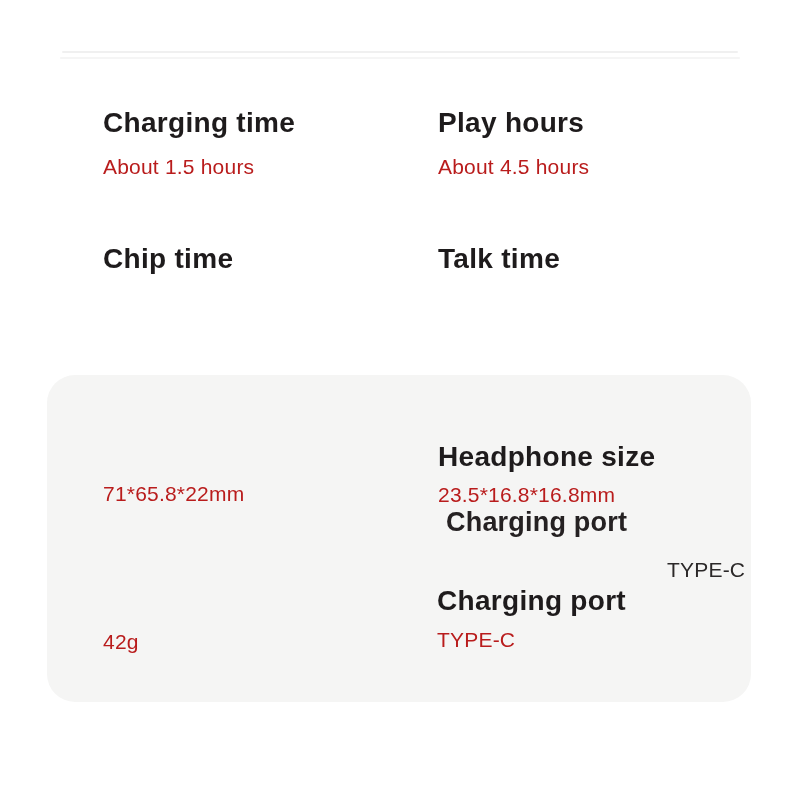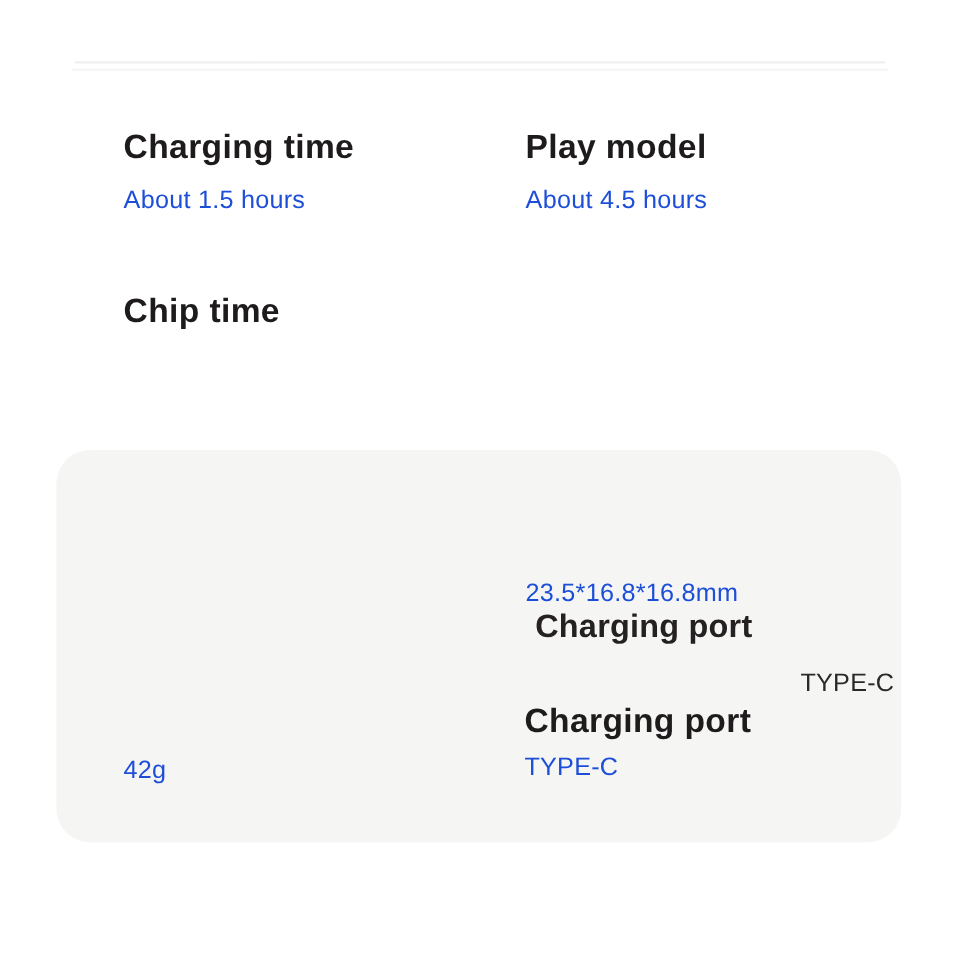--- a/index.html
+++ b/index.html
@@ -26,21 +26,21 @@
     font-weight: bold;
     color: #1e1b1c;
     letter-spacing: 0.3px;
     line-height: 34px;
     white-space: nowrap;
   }
   .spec-value {
     position: absolute;
     font-size: 21px;
     font-weight: normal;
-    color: #1d4ed8;
+    color: #b91c1c;
     letter-spacing: 0.2px;
     line-height: 24px;
     white-space: nowrap;
   }
 
   
   .pos-charging-time-l { left: 103px; top: 106px; }
   .pos-charging-time-v { left: 103px; top: 155px; }
   .pos-play-time-l     { left: 438px; top: 106px; }
   .pos-play-time-v     { left: 438px; top: 155px; text-align: right; }
@@ -93,29 +93,32 @@
 <body>
 
 <div class="page">
 
   <div class="hline l1"></div>
   <div class="hline l2"></div>
 
   <div class="spec-label pos-charging-time-l">Charging time</div>
   <div class="spec-value pos-charging-time-v">About 1.5 hours</div>
 
-  <div class="spec-label pos-play-time-l">Play model</div>
+  <div class="spec-label pos-play-time-l">Play hours</div>
   <div class="spec-value pos-play-time-v">About 4.5 hours</div>
 
   <div class="spec-label pos-chip-model-l">Chip time</div>
 
+  <div class="spec-label pos-talk-time-l">Talk time</div>
 
   <div class="card"></div>
 
+  <div class="spec-value pos-cc-size-v">71*65.8*22mm</div>
 
+  <div class="spec-label pos-hp-size-l">Headphone size</div>
   <div class="spec-value pos-hp-size-v">23.5*16.8*16.8mm</div>
 
   <div class="overlay-label">Charging port</div>
   <div class="overlay-value">TYPE-C</div>
 
   <div class="spec-value pos-hp-weight-v">42g</div>
 
   <div class="spec-label pos-ch-port-l">Charging port</div>
   <div class="spec-value pos-ch-port-v">TYPE-C</div>
 

